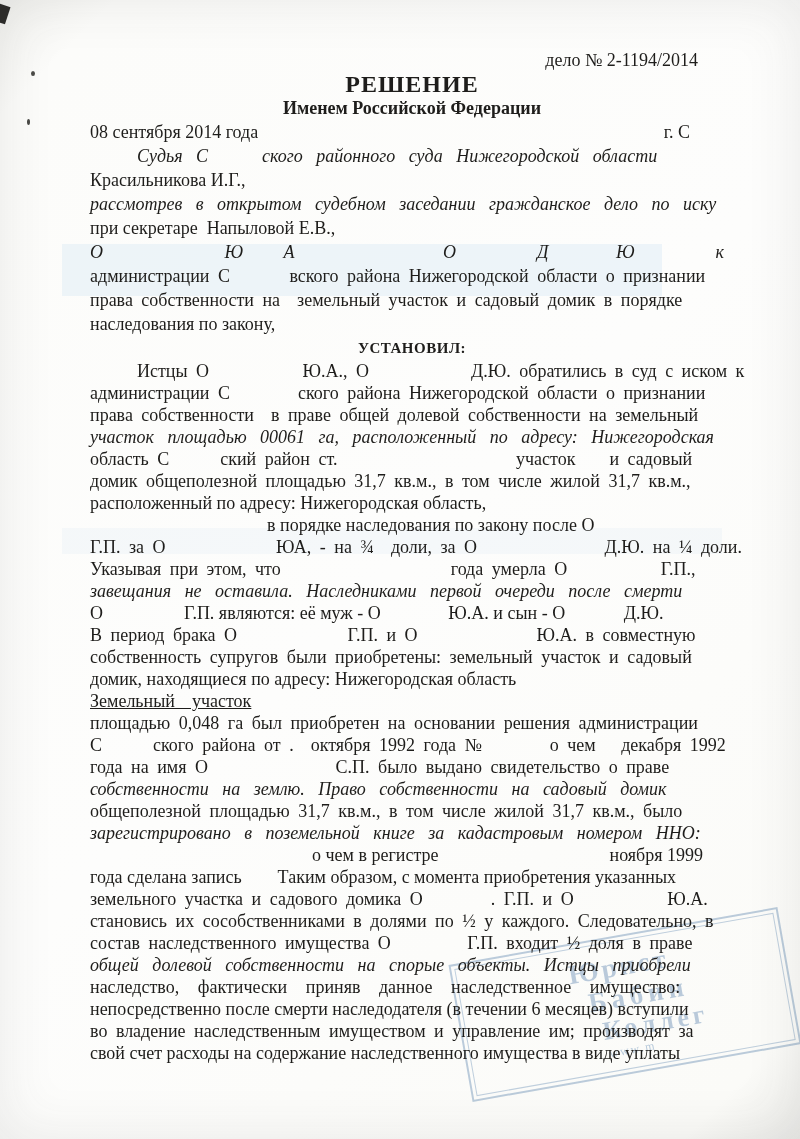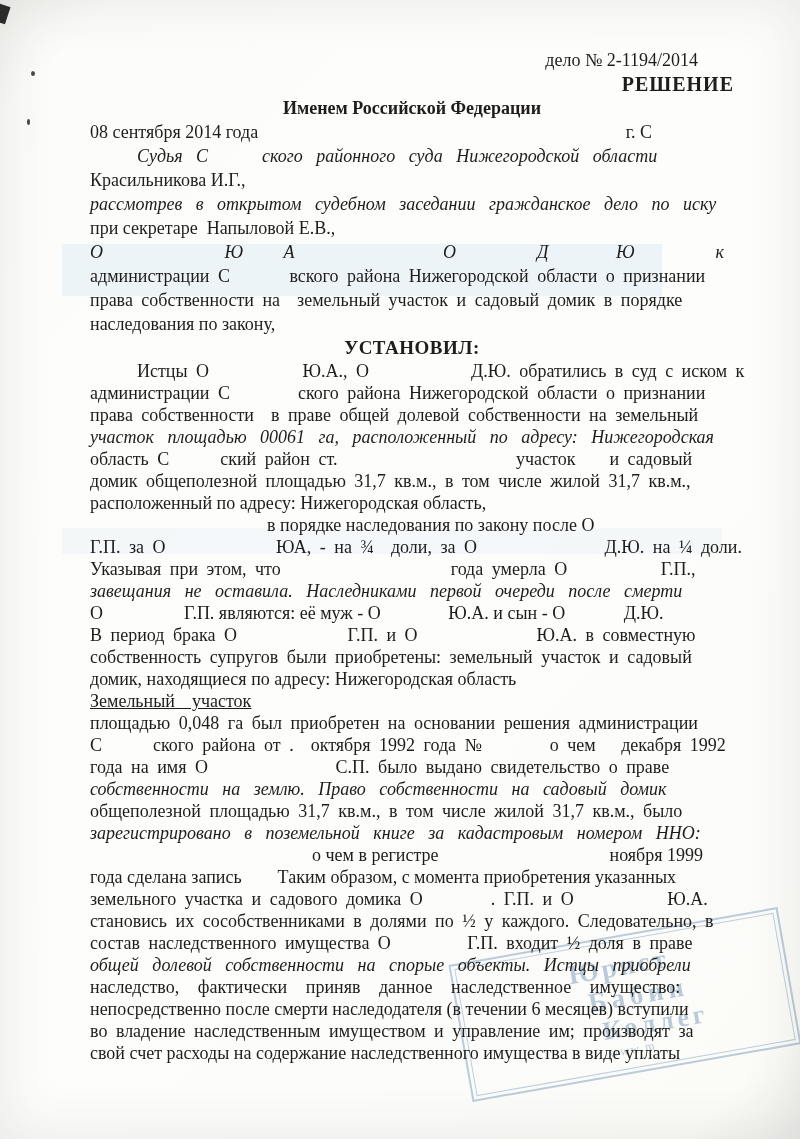--- a/index.html
+++ b/index.html
@@ -17,25 +17,25 @@
   .corner-mark{position:absolute;left:-3px;top:5px;width:11px;height:18px;background:#2c2b29;transform:rotate(18deg);z-index:3;}
   .speck{position:absolute;background:#4a4a46;border-radius:50%;z-index:3;}
   .speck1{left:31px;top:71px;width:4px;height:5px;}
   .speck2{left:27px;top:119px;width:3px;height:6px;}
 
   .doc{position:absolute;left:90px;top:48px;width:644px;z-index:2;font-size:18px;}
   .r{height:24px;line-height:24px;white-space:pre;}
   .bodytxt .r{height:22px;line-height:22px;}
   .center{text-align:center;}
   .bold{font-weight:700;}
-  .title{font-size:20px;letter-spacing:1px;text-align:right;}
-  .ust{font-size:19px;letter-spacing:.5px;}
+  .title{font-size:24px;letter-spacing:1px;}
+  .ust{font-size:15px;letter-spacing:.5px;}
   .case{text-align:right;padding-right:36px;}
   .daterow{display:flex;justify-content:space-between;}
-  .daterow .city{margin-right:82px;}
+  .daterow .city{margin-right:44px;}
   .ws4{word-spacing:4px;}
   .ws9{word-spacing:9px;font-style:italic;}
   .ws14{word-spacing:14px;}
   .ind1{padding-left:47px;}
   .ind2{padding-left:177px;}
   .ind3{padding-left:222px;}
   .aright{text-align:left;text-decoration:underline;}
 
   .stamp{
     position:absolute;left:458px;top:935px;width:330px;height:135px;

